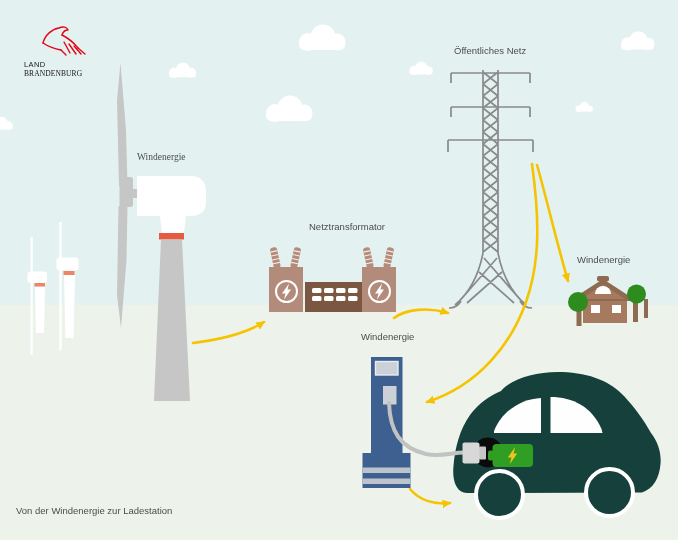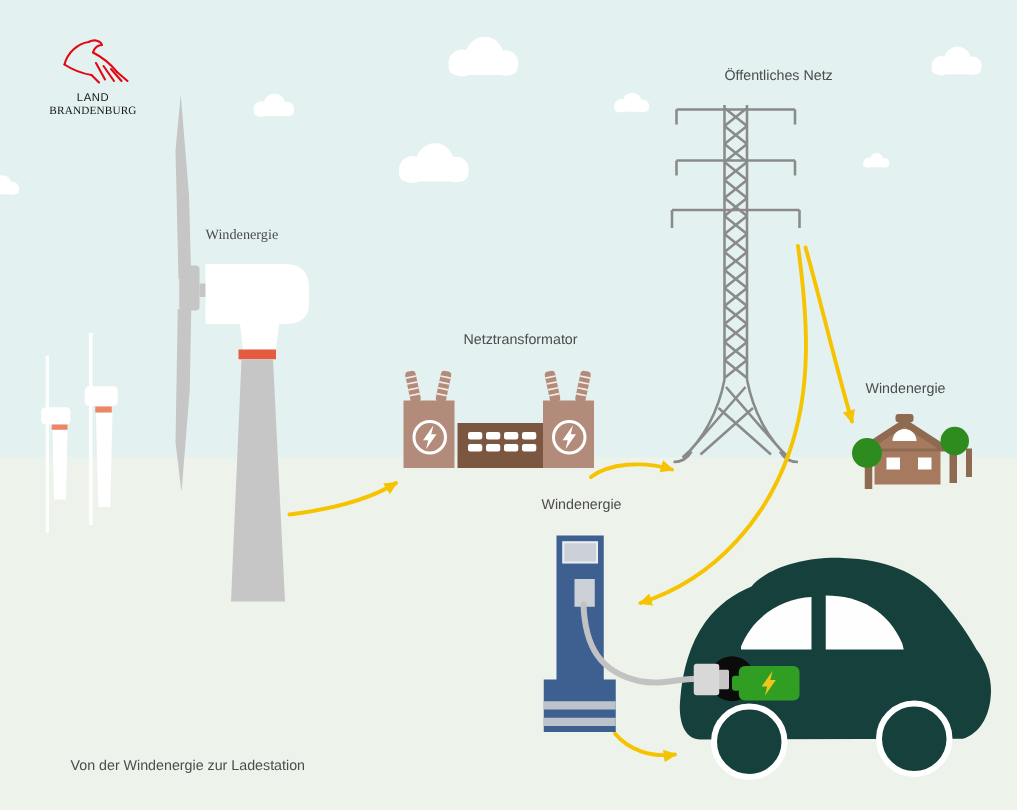--- a/index.html
+++ b/index.html
@@ -41,26 +41,26 @@
   .batt{fill:var(--c-battery_green);}
   .bolt-y{fill:var(--c-bolt_yellow);}
   .plug{fill:var(--c-plug_grey);}
   .plug2{fill:#c6c6c6;}
   .eagle{fill:none;stroke:var(--c-logo_red);stroke-width:1.4;stroke-linecap:round;stroke-linejoin:round;}
 
   
   .lbl{position:absolute;color:var(--c-text);font-size:9.5px;line-height:11px;white-space:nowrap;}
   .lbl-wind{left:137px;top:152px;font-family:Liberation Serif, serif;}
   .lbl-transformer{left:309px;top:221px;}
-  .lbl-grid{left:454px;top:45px;margin-left:29px;}
+  .lbl-grid{left:454px;top:45px;}
   .lbl-consumer{left:577px;top:254px;}
   .lbl-charging{left:361px;top:331px;}
-  .lbl-caption{left:47px;top:505px;}
-
-  .logo{position:absolute;left:24px;top:22px;width:76px;text-align:center;color:#161616;}
+  .lbl-caption{left:16px;top:505px;}
+
+  .logo{position:absolute;left:24px;top:22px;width:76px;text-align:left;color:#161616;}
   .logo svg{display:block;margin:0 auto;}
   .logo .l1{font-size:7.5px;line-height:9px;letter-spacing:.4px;}
   .logo .l2{font-size:7.5px;line-height:9px;letter-spacing:.1px;font-family:Liberation Serif, serif;}
 </style>
 </head>
 <body>
 
 <div class="stage">
 
   <div class="ground"></div>

